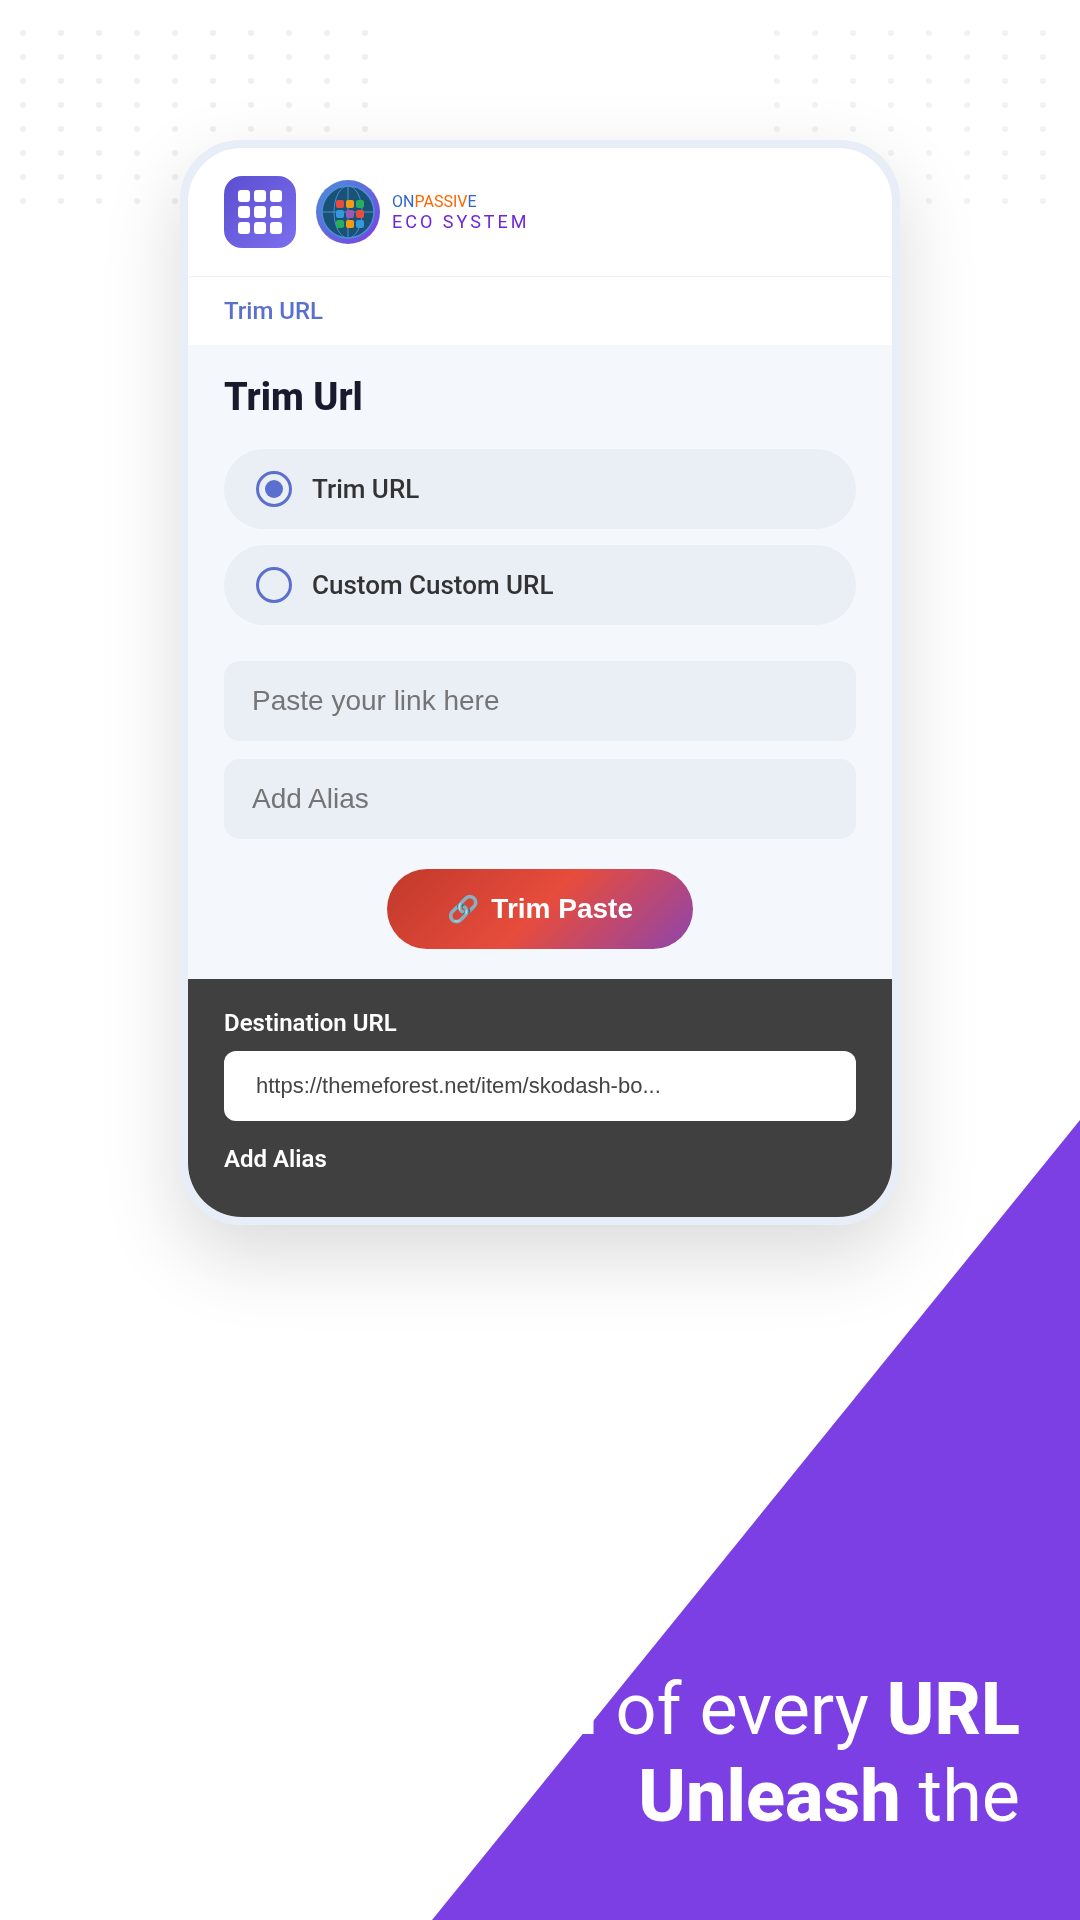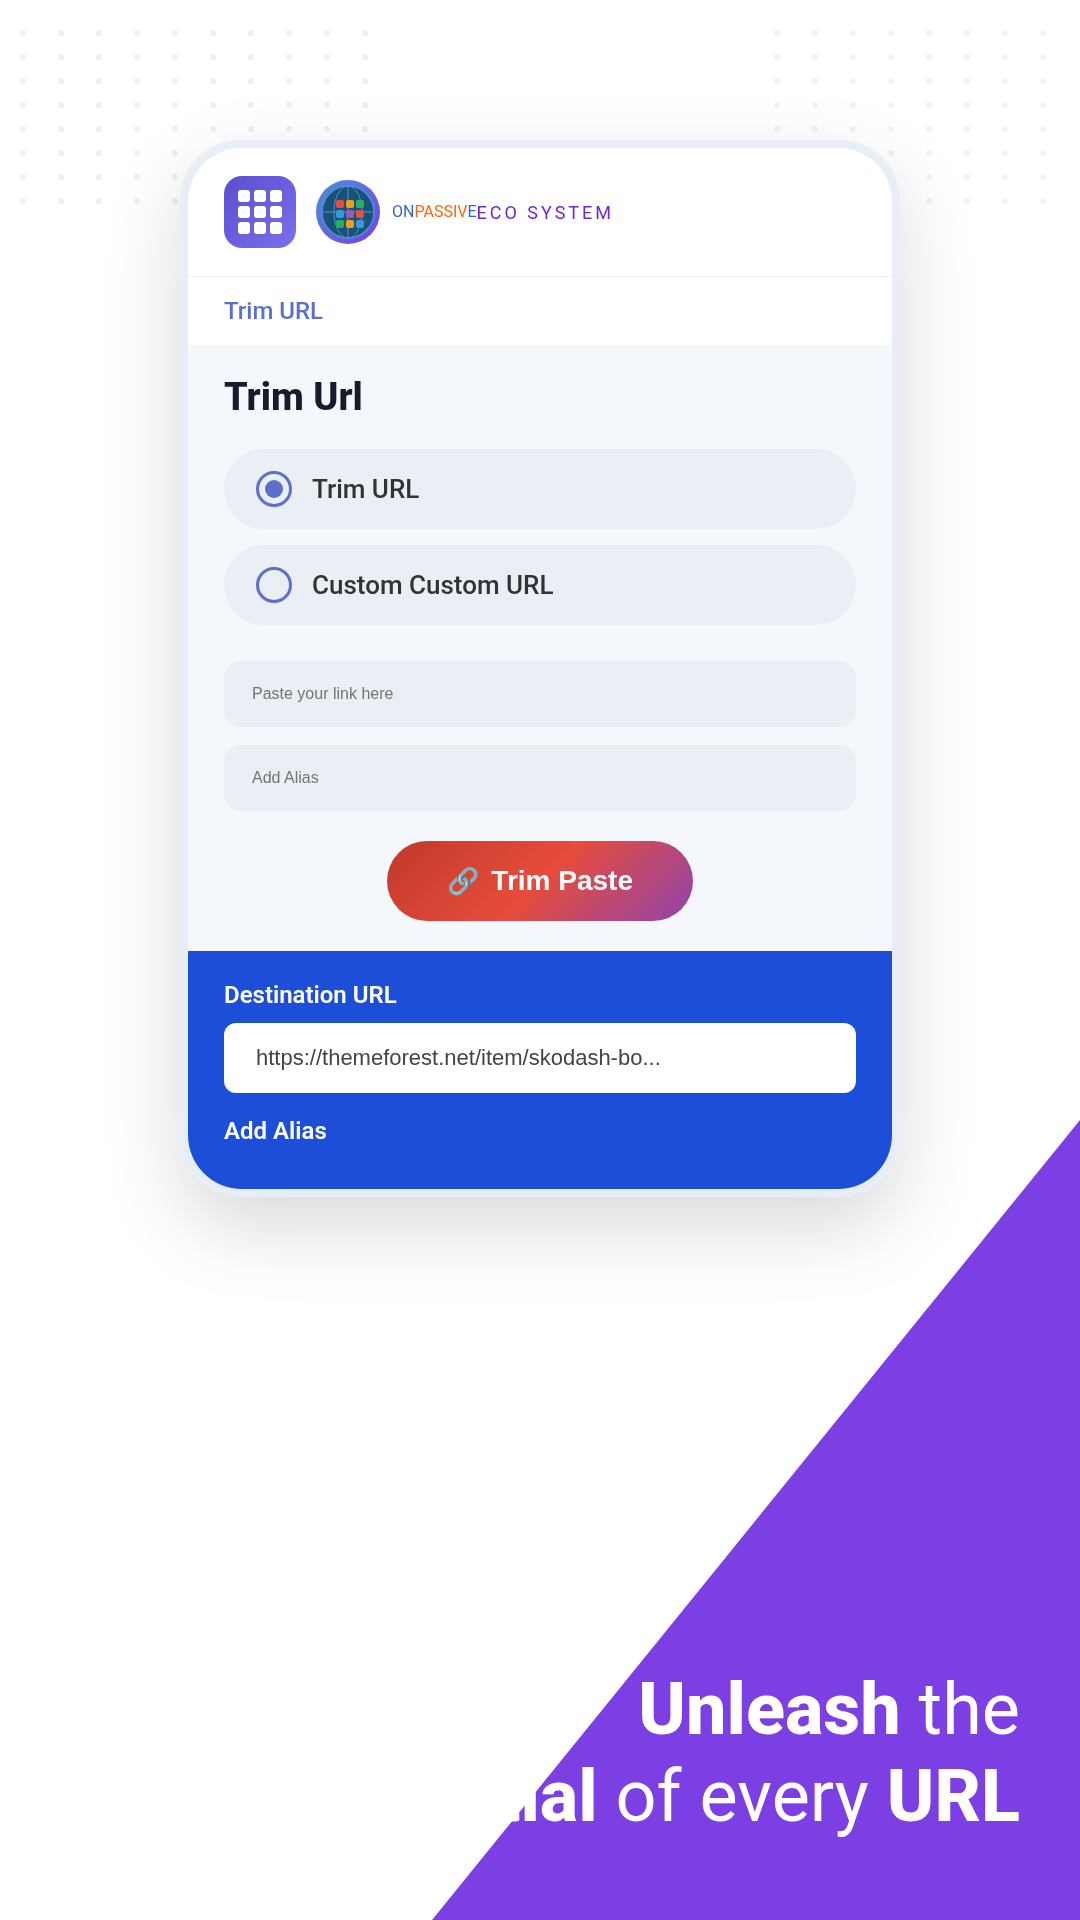--- a/index.html
+++ b/index.html
@@ -108,21 +108,21 @@
       overflow: hidden;
     }
 
     .logo-circle svg {
       width: 56px;
       height: 56px;
     }
 
     .logo-text {
       display: flex;
-      flex-direction: row;
+      flex-direction: column;
     }
 
     .logo-on { color: #3366CC; }
     .logo-passive { color: #FF6600; }
     .logo-ve { color: #3366CC; }
     .logo-eco { color: #6d28d9; font-size: 18px; font-weight: 400; letter-spacing: 3px; }
 
     
     .breadcrumb-bar {
       background: #ffffff;
@@ -201,21 +201,21 @@
       flex-direction: column;
       gap: 18px;
       margin-bottom: 30px;
     }
 
     .form-input {
       background: #eaeef5;
       border: none;
       border-radius: 16px;
       padding: 24px 28px;
-      font-size: 16px;
+      font-size: 28px;
       color: #888;
       width: 100%;
       outline: none;
     }
 
     
     .trim-btn {
       background: linear-gradient(135deg, #C0392B, #E74C3C, #8E44AD);
       border: none;
       border-radius: 50px;
@@ -229,21 +229,21 @@
       gap: 12px;
       margin: 0 auto;
     }
 
     .link-icon {
       font-size: 26px;
     }
 
     
     .results-section {
-      background: #1d4ed8;
+      background: #404040;
       padding: 30px 36px;
       border-radius: 0;
     }
 
     .result-label {
       color: #ffffff;
       font-size: 24px;
       font-weight: 600;
       margin-bottom: 14px;
     }
@@ -554,20 +554,20 @@
 
 
         <div class="result-label">Add Alias</div>
       </div>
 
     </div>
   </div>
 
   <div class="tagline">
     <div class="tagline-text">
+      <span class="tagline-bold">potential</span><span> of every </span><span class="tagline-bold">URL</span>
+    </div>
+    <div class="tagline-text">
       <span class="tagline-bold">Unleash</span><span> the</span>
     </div>
-    <div class="tagline-text">
-      <span class="tagline-bold">potential</span><span> of every </span><span class="tagline-bold">URL</span>
-    </div>
   </div>
 
 </div>
 
 </body></html>

